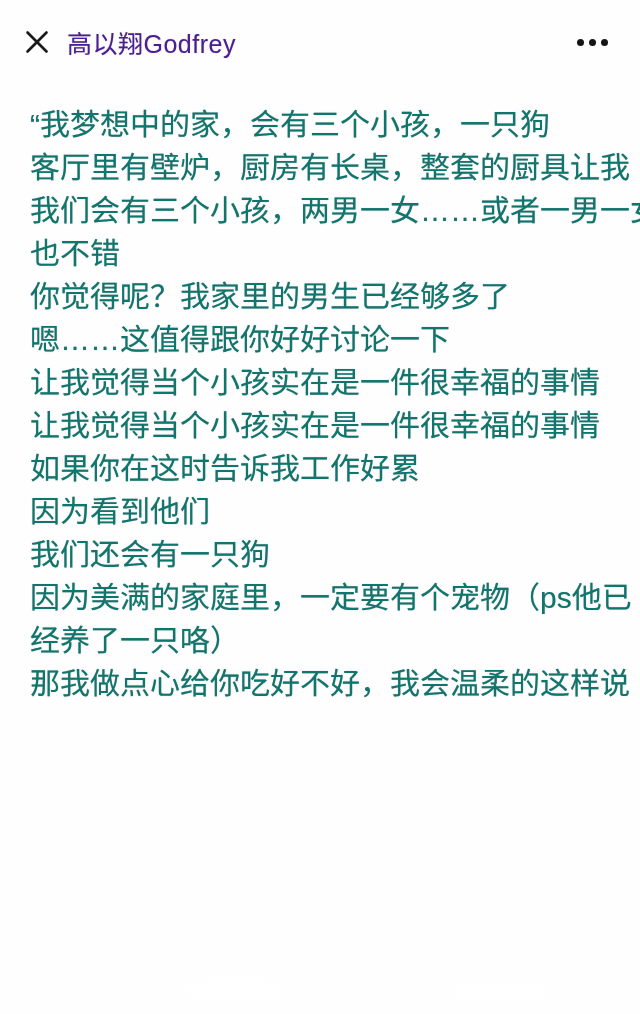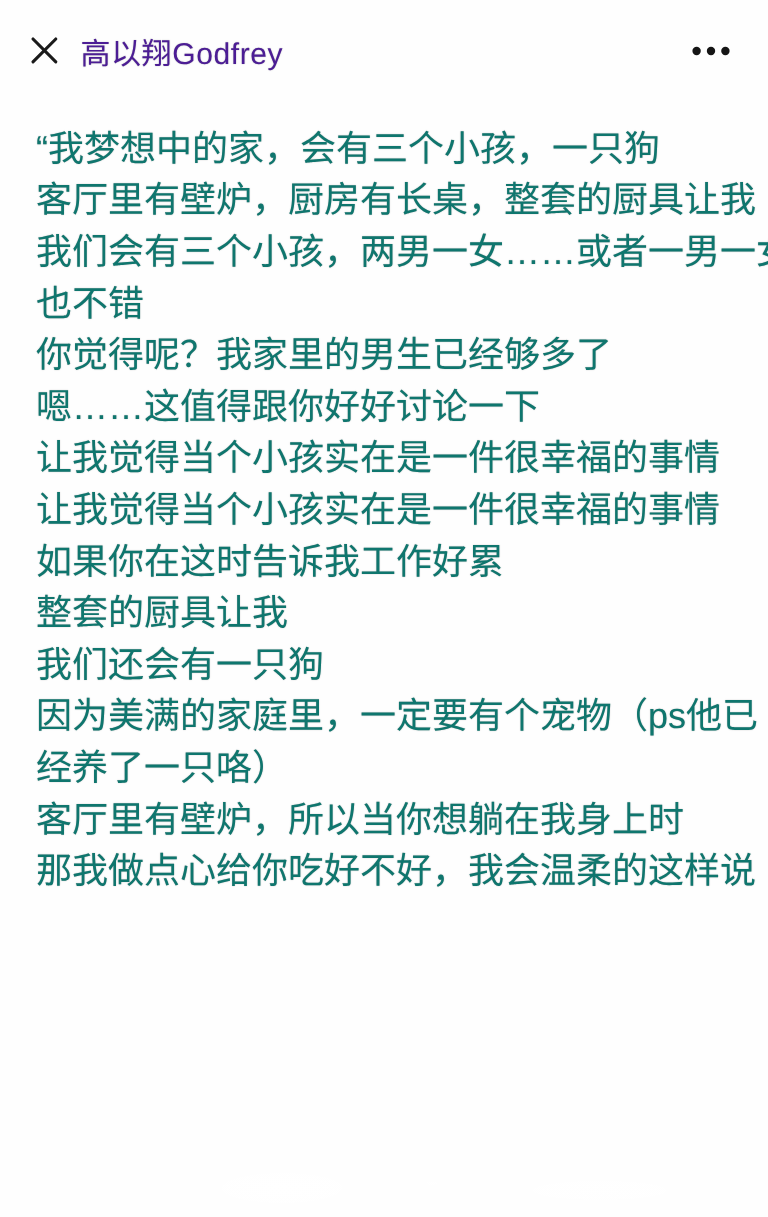--- a/index.html
+++ b/index.html
@@ -114,30 +114,29 @@
         <div class="line">你觉得呢？我家里的男生已经够多了</div>
 
         <div class="line">嗯……这值得跟你好好讨论一下</div>
 
         <div class="line">让我觉得当个小孩实在是一件很幸福的事情</div>
 
         <div class="line">让我觉得当个小孩实在是一件很幸福的事情</div>
 
         <div class="line">如果你在这时告诉我工作好累</div>
 
-        <div class="line">整套的厨具让我</div>
+        <div class="line">因为看到他们</div>
 
 
         <div class="line">我们还会有一只狗</div>
 
         <div class="line">因为美满的家庭里，一定要有个宠物（ps他已</div>
 
         <div class="line">经养了一只咯）</div>
 
-        <div class="line">客厅里有壁炉，所以当你想躺在我身上时</div>
 
 
 
 
 
         <div class="line">那我做点心给你吃好不好，我会温柔的这样说</div>
       </div>
     <div class="fade-overlay"></div>
   </main>
 

